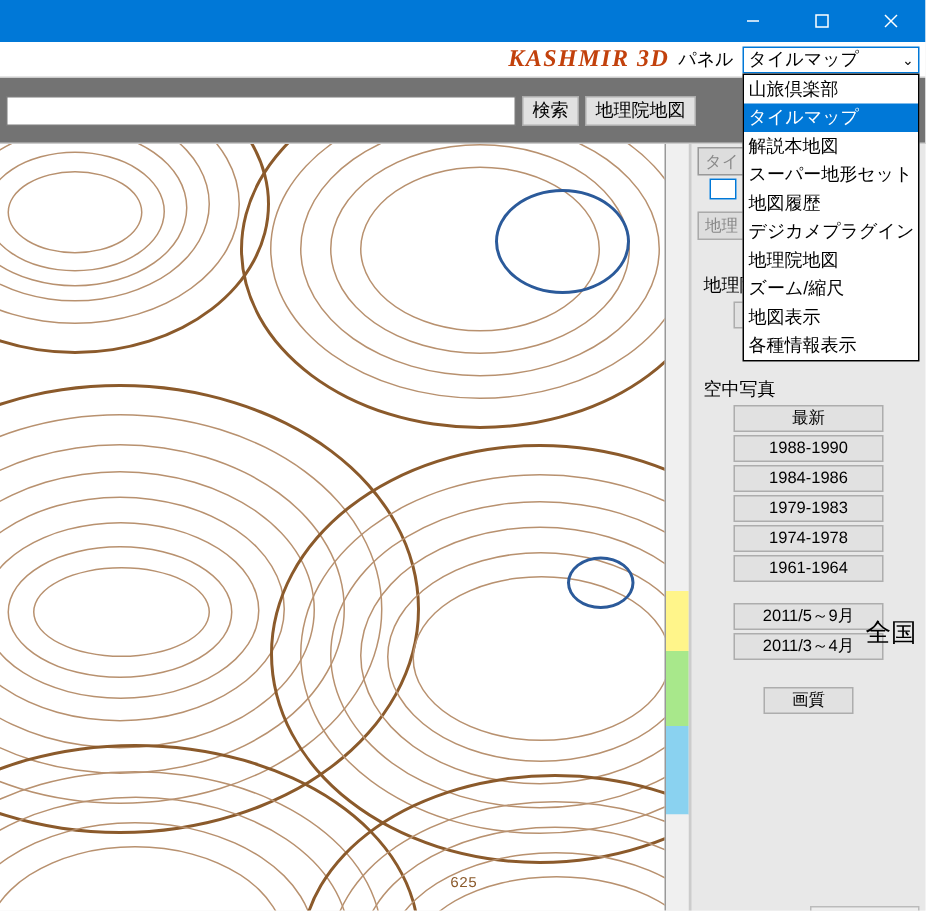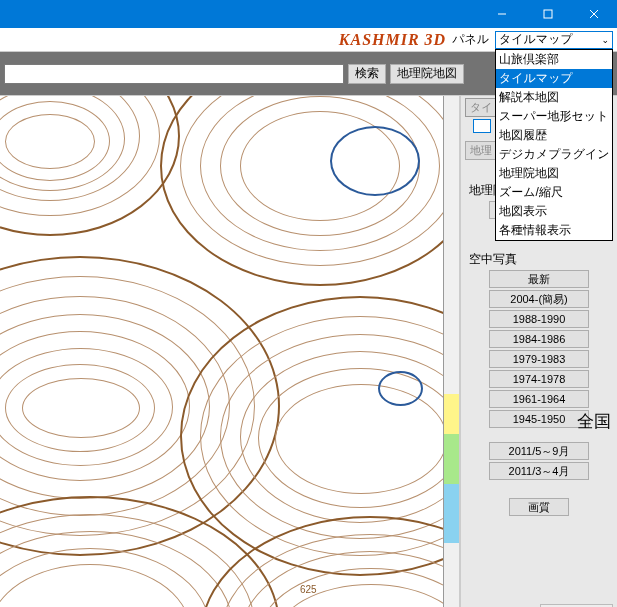--- a/index.html
+++ b/index.html
@@ -213,21 +213,21 @@
     border-width: 2px;
   }
   .contour.blue {
     border-color: #2b5a9a;
     border-width: 2px;
   }
   .elev-label {
     position: absolute;
     font-size: 10px;
     color: #8b5a2b;
-    font-family: Liberation Sans, sans-serif;
+    font-family: Liberation Mono, monospace;
   }
 </style>
 </head>
 <body>
 
 <div class="titlebar">
   <div class="win-btn">
     <svg width="10" height="10" viewBox="0 0 10 10">
         <line x1="1" y1="5" x2="9" y2="5" stroke="#fff" stroke-width="1"></line>
       </svg>
@@ -340,27 +340,25 @@
 
     <div style="height:18px"></div>
     <div class="section-label">地理院地図</div>
     <div class="list-btn">地理院地図(新版)</div>
     <div class="section-label" style="text-align:center">1:2500</div>
 
     <div style="height:8px"></div>
     <div class="section-label">空中写真</div>
     <div id="aerial-list">
         <div class="list-btn">最新</div>
-        <div class="list-btn">2004-(簡易)</div>
         <div class="list-btn">1988-1990</div>
         <div class="list-btn">1984-1986</div>
         <div class="list-btn">1979-1983</div>
         <div class="list-btn">1974-1978</div>
         <div class="list-btn">1961-1964</div>
-        <div class="list-btn">1945-1950</div>
       </div>
     <span class="zen">全国</span>
 
     <div style="height:10px"></div>
     <div id="disaster-list">
         <div class="list-btn">2011/5～9月</div>
         <div class="list-btn">2011/3～4月</div>
       </div>
 
     <div style="height:14px"></div>

